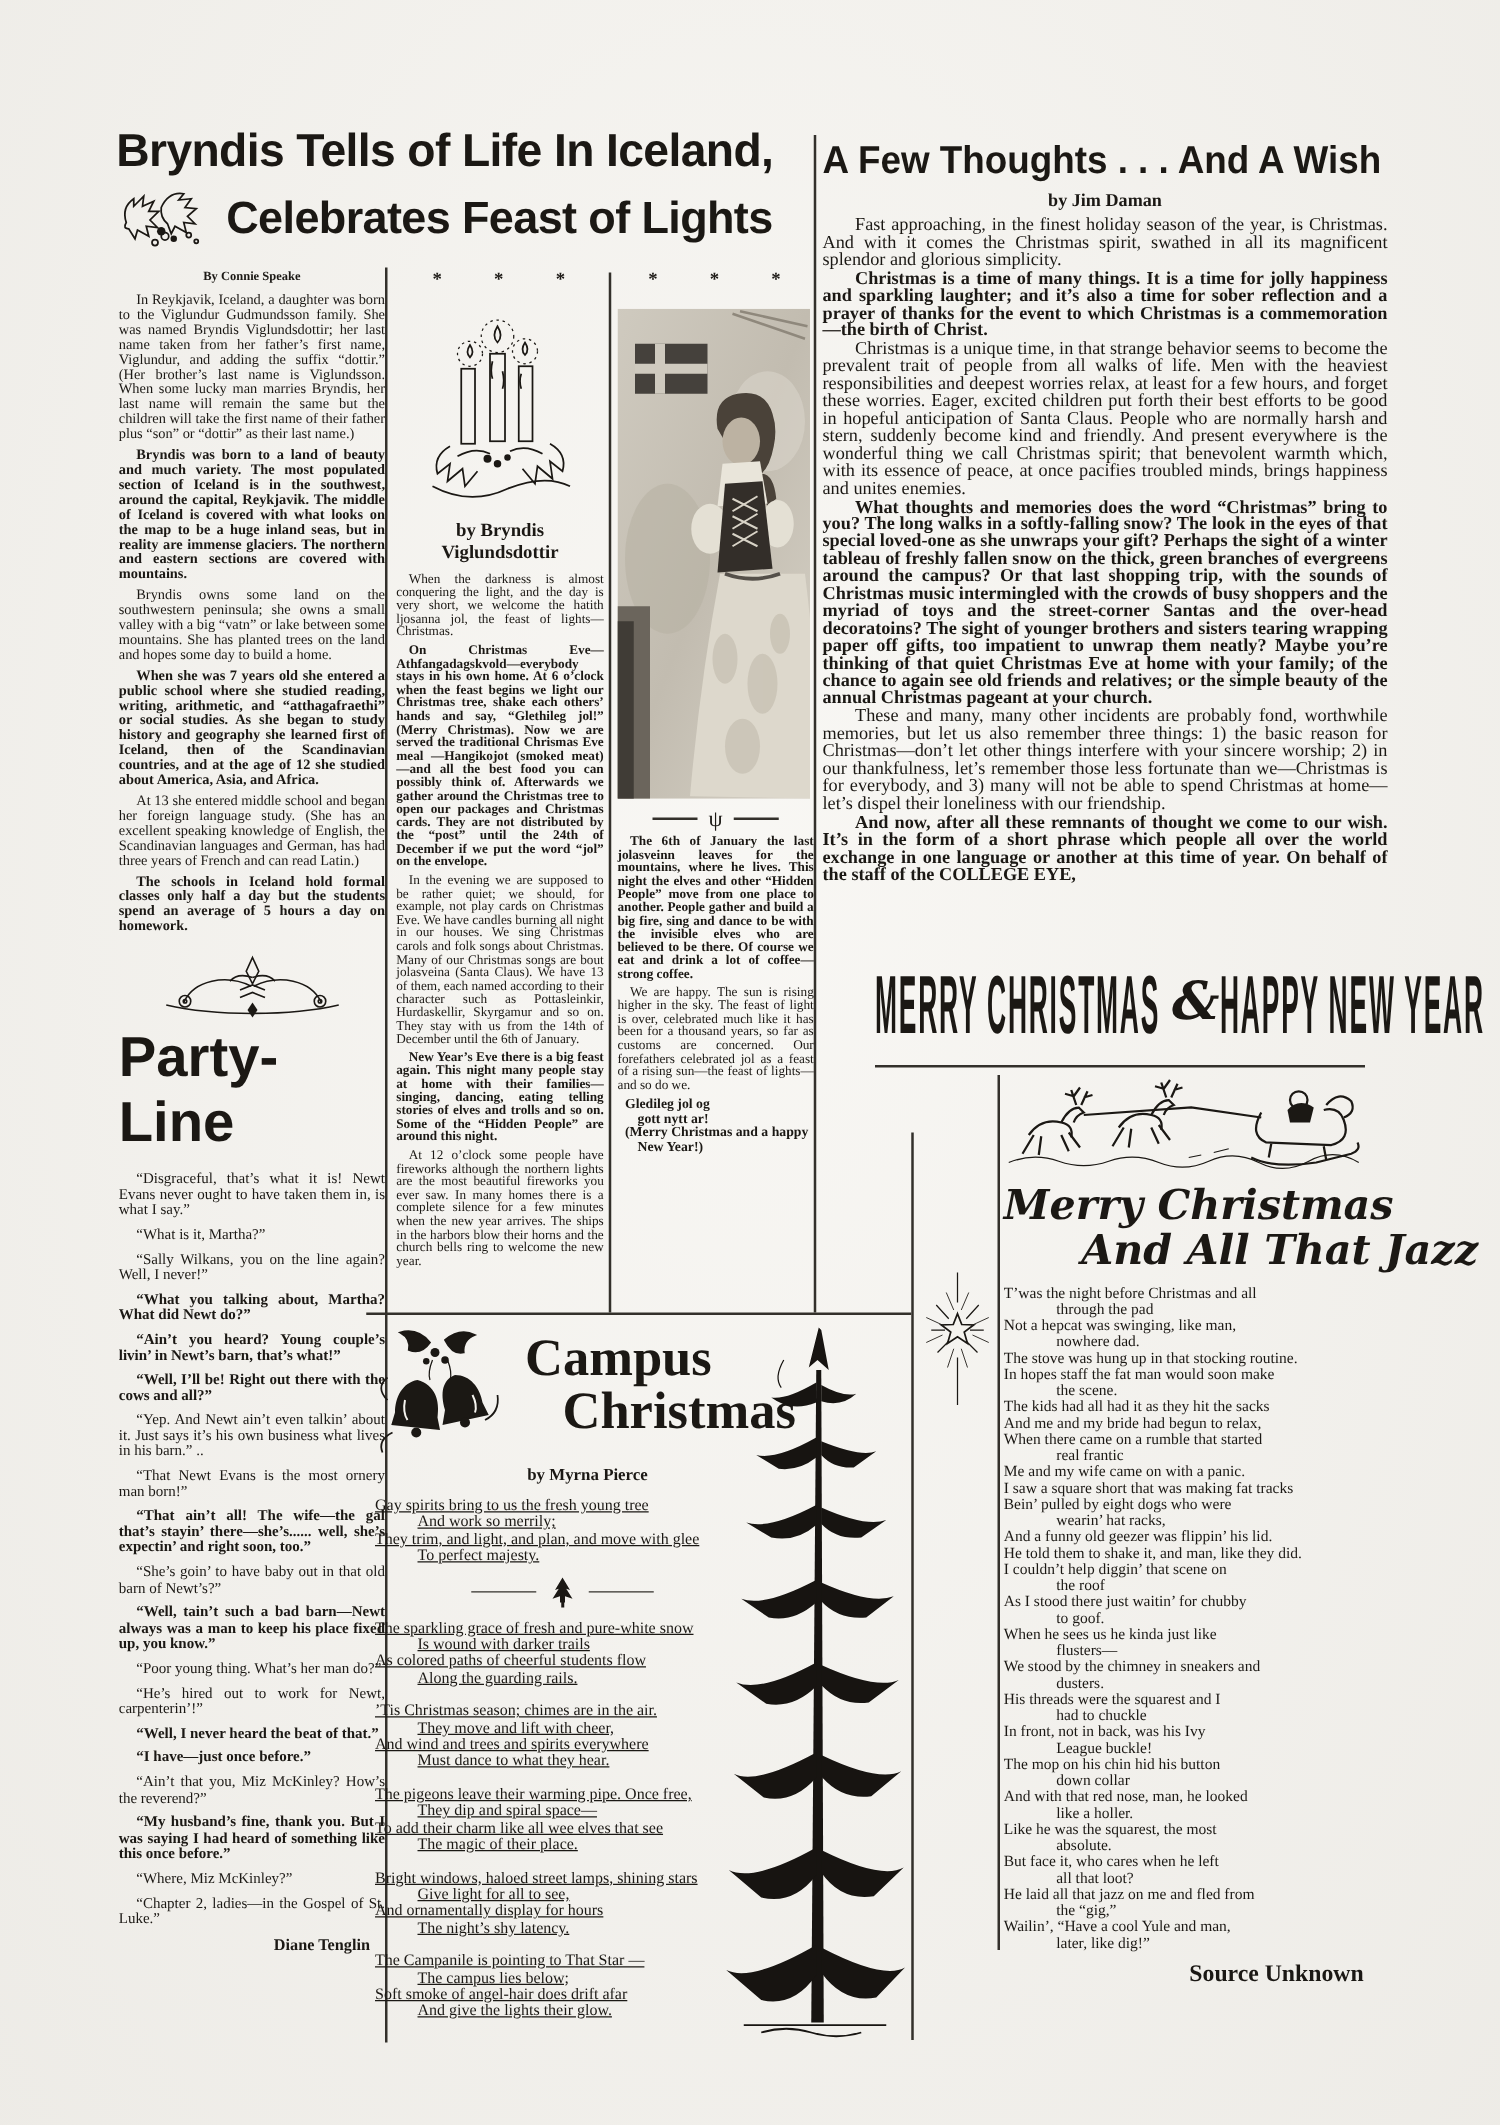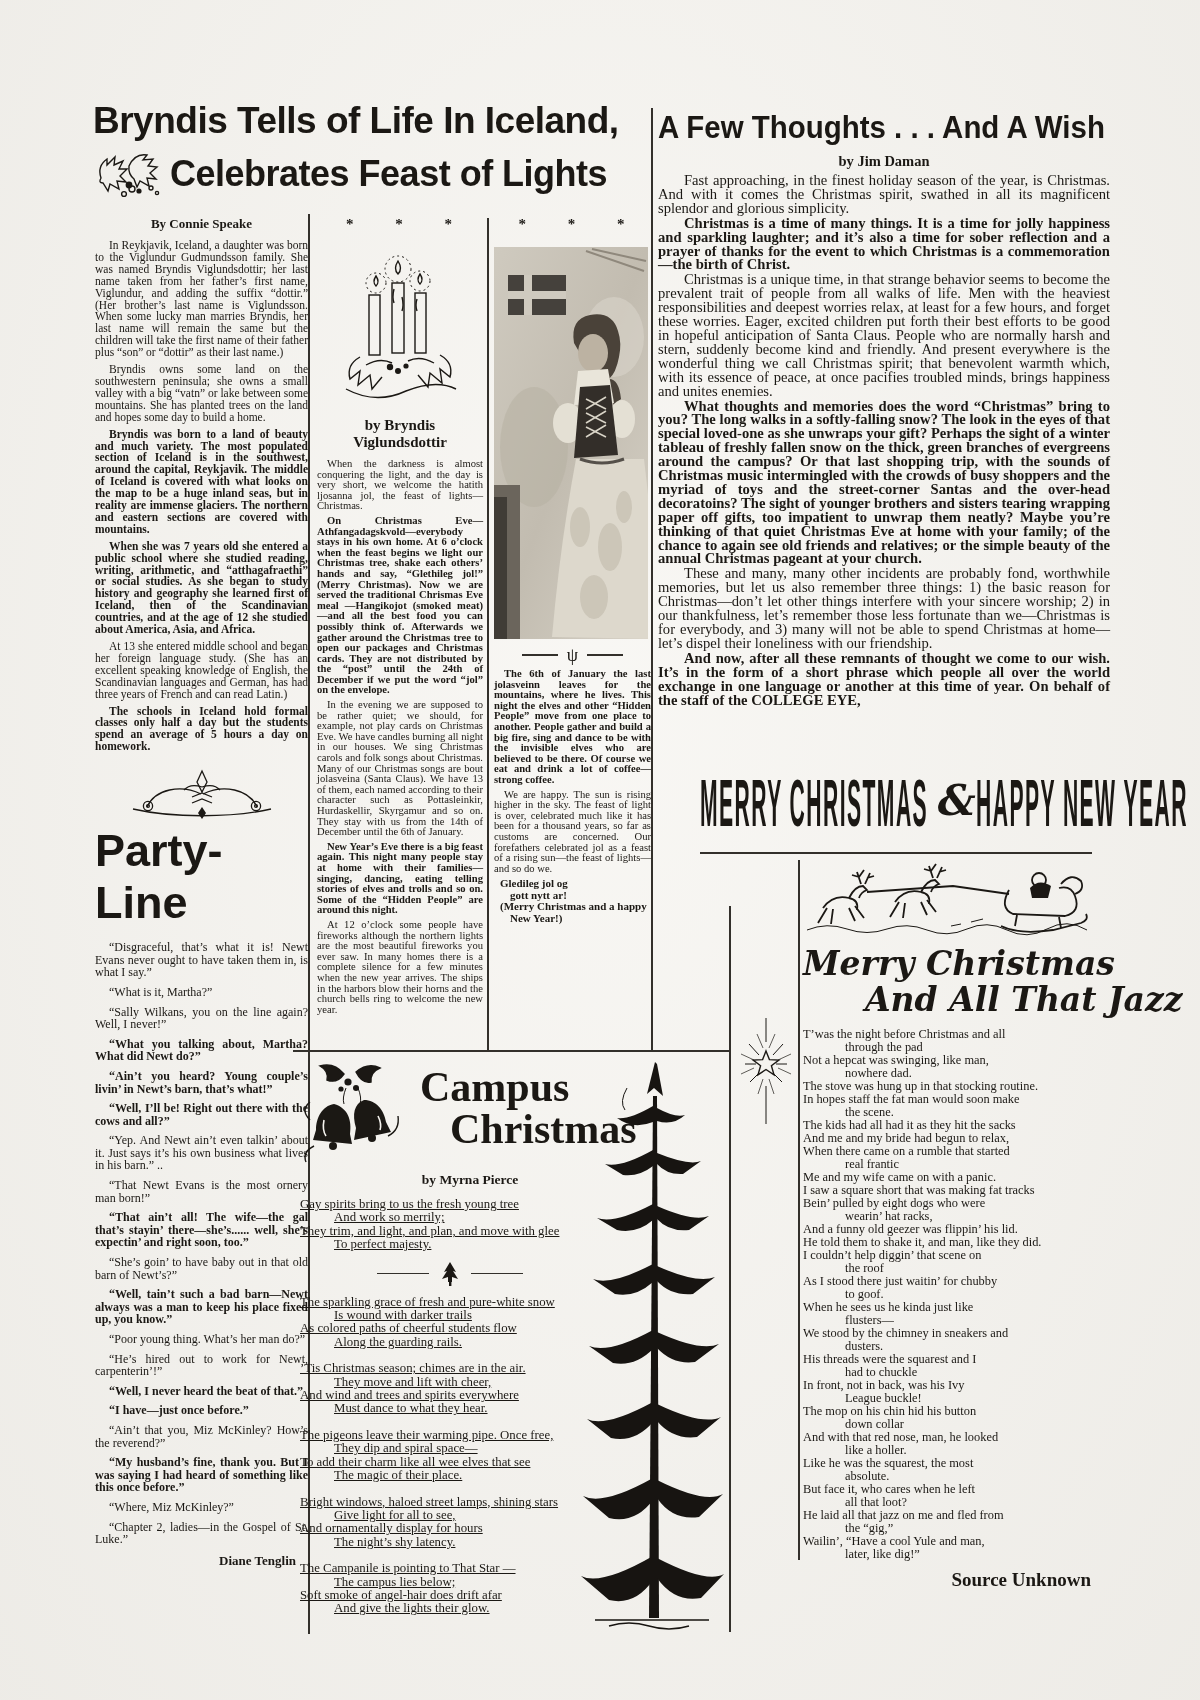--- a/index.html
+++ b/index.html
@@ -8,24 +8,24 @@
         background-image:radial-gradient(ellipse at 50% 40%, rgba(255,255,255,.35), rgba(0,0,0,.03));}
   .rule-v{position:absolute;background:#33302b;width:1.5px;}
   .rule-h{position:absolute;background:#33302b;height:2px;}
   .b{font-weight:700;}
   .ind{padding-left:20px;}
 
   
   #headline-main{position:absolute;left:93px;top:100px;width:560px;}
   .hl1{font-family:"Liberation Sans",sans-serif;font-weight:700;font-size:37px;letter-spacing:-.5px;white-space:nowrap;}
   .hl2{display:flex;align-items:center;margin-top:4px;}
-  .hl2 .txt{font-family:"Liberation Sans",sans-serif;font-weight:700;font-size:36px;letter-spacing:-.5px;margin-left:3px;white-space:nowrap;}
+  .hl2 .txt{font-family:"Liberation Sans",sans-serif;font-weight:700;font-size:36px;letter-spacing:-.5px;margin-left:14px;white-space:nowrap;}
 
   
-  .byline{text-align:center;font-weight:700;font-size:13px;margin:2px 0 8px;}
+  .byline{text-align:center;font-weight:700;font-size:10px;margin:2px 0 8px;}
   .par{font-size:11.5px;line-height:11.9px;text-align:justify;text-indent:14px;margin:0 0 5px;}
   .stars{text-align:center;font-weight:700;font-size:15px;word-spacing:34px;letter-spacing:2px;}
 
   #col1{position:absolute;left:95px;top:214px;width:213px;}
   #ornament{display:block;margin:12px auto 4px;}
   .partyline-title{font-family:"Liberation Sans",sans-serif;font-weight:700;font-size:45px;letter-spacing:0;margin:0 0 12px;}
   #partyline-body .par{font-size:12px;line-height:12.6px;margin-bottom:7px;}
   .sig{text-align:right;font-weight:700;font-size:13px;padding-right:12px;}
 
   #col2{position:absolute;left:317px;top:216px;width:166px;}
@@ -112,22 +112,22 @@
       </svg>
       <span class="txt">Celebrates Feast of Lights</span>
     </div>
   </div>
 
   <section id="col1">
     <div class="byline">By Connie Speake</div>
     <div>
 
     <p class="par">In Reykjavik, Iceland, a daughter was born to the Viglundur Gudmundsson family. She was named Bryndis Viglundsdottir; her last name taken from her father’s first name, Viglundur, and adding the suffix “dottir.” (Her brother’s last name is Viglundsson. When some lucky man marries Bryndis, her last name will remain the same but the children will take the first name of their father plus “son” or “dottir” as their last name.)</p>
+        <p class="par b">Bryndis was born to a land of beauty and much variety. The most populated section of Iceland is in the southwest, around the capital, Reykjavik. The middle of Iceland is covered with what looks on the map to be a huge inland seas, but in reality are immense glaciers. The northern and eastern sections are covered with mountains.</p>
         <p class="par">Bryndis owns some land on the southwestern peninsula; she owns a small valley with a big “vatn” or lake between some mountains. She has planted trees on the land and hopes some day to build a home.</p>
-        <p class="par b">Bryndis was born to a land of beauty and much variety. The most populated section of Iceland is in the southwest, around the capital, Reykjavik. The middle of Iceland is covered with what looks on the map to be a huge inland seas, but in reality are immense glaciers. The northern and eastern sections are covered with mountains.</p>
         <p class="par b">When she was 7 years old she entered a public school where she studied reading, writing, arithmetic, and “atthagafraethi” or social studies. As she began to study history and geography she learned first of Iceland, then of the Scandinavian countries, and at the age of 12 she studied about America, Asia, and Africa.</p>
         <p class="par">At 13 she entered middle school and began her foreign language study. (She has an excellent speaking knowledge of English, the Scandinavian languages and German, has had three years of French and can read Latin.)</p>
         <p class="par b">The schools in Iceland hold formal classes only half a day but the students spend an average of 5 hours a day on homework.</p>
       </div>
 
     <svg id="ornament" width="150" height="56" viewBox="0 0 150 56">
       <g fill="none" stroke="#1b1814" stroke-width="1.3">
         <path d="M6,44 C45,53 105,53 144,44"></path>
         <path d="M20,42 C28,24 54,19 74,29"></path>
         <path d="M130,42 C122,24 96,19 76,29"></path>

